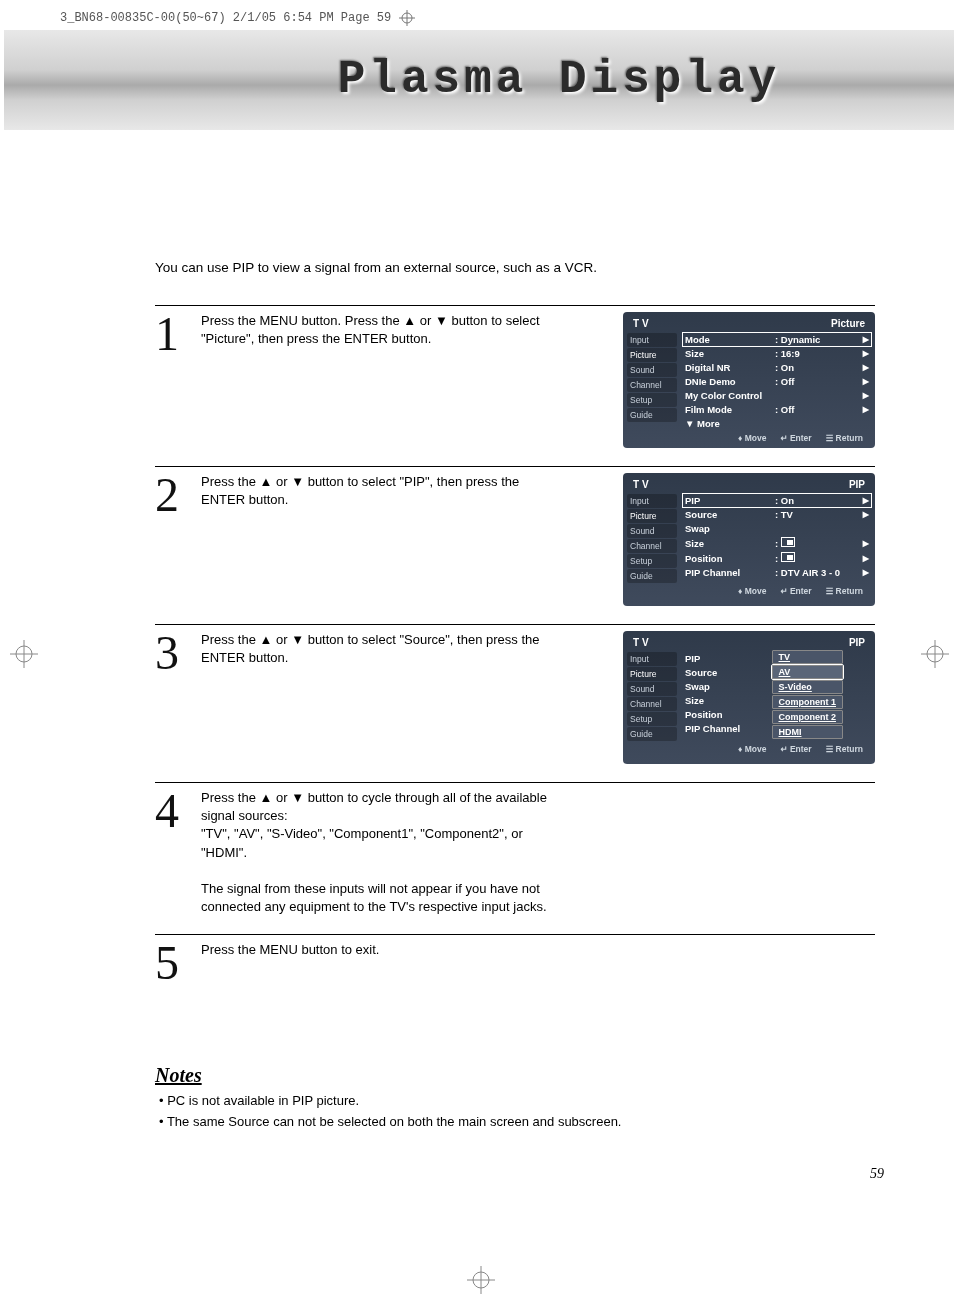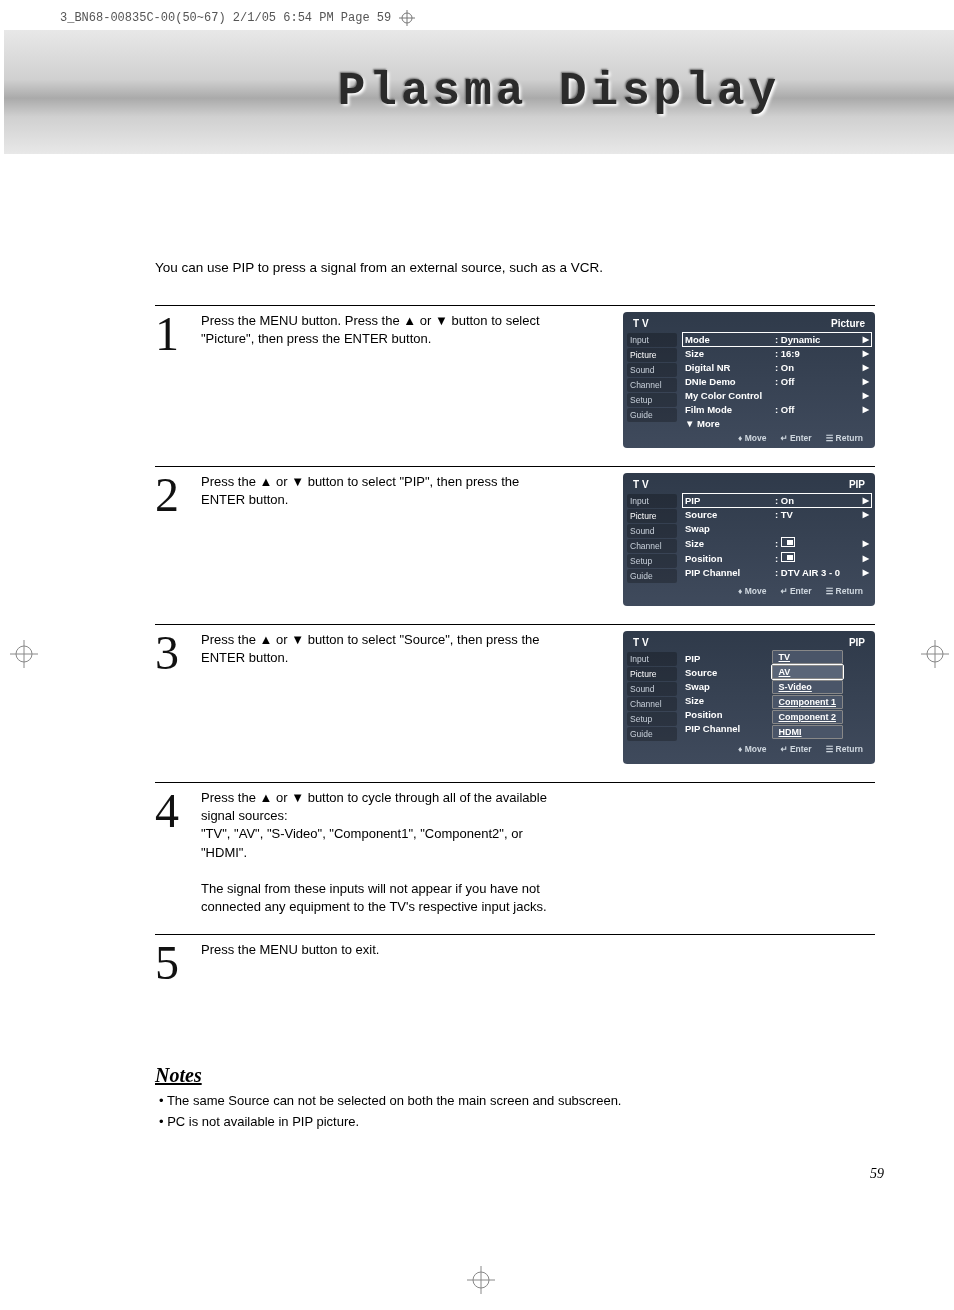--- a/index.html
+++ b/index.html
@@ -20,21 +20,21 @@
     color: #555;
     display: flex;
     align-items: center;
     gap: 8px;
   }
   .header-band {
     position: absolute;
     top: 30px;
     left: 4px;
     right: 0;
-    height: 124px;
+    height: 100px;
     background: linear-gradient(to bottom,#e8e8e8 0%,#d0d0d0 40%,#aaa 55%,#d0d0d0 70%,#e8e8e8 100%);
     display: flex;
     align-items: center;
     justify-content: center;
   }
   .banner-title {
     font-family: "Courier New", monospace;
     font-size: 46px;
     font-weight: bold;
     color: #2b2b2b;
@@ -230,21 +230,21 @@
 </div>
 <div class="reg-bottom">
   <svg class="reg" viewBox="0 0 28 28">
       <line x1="14" y1="0" x2="14" y2="28" stroke="#888"></line>
       <line x1="0" y1="14" x2="28" y2="14" stroke="#888"></line>
       <circle cx="14" cy="14" r="8" fill="none" stroke="#888"></circle>
     </svg>
 </div>
 
 <div class="content">
-  <p class="intro">You can use PIP to press a signal from an external source, such as a VCR.</p>
+  <p class="intro">You can use PIP to view a signal from an external source, such as a VCR.</p>
 
   <div id="steps-container">
       <div class="step">
         <div class="step-num">1</div>
         <div class="step-text">Press the MENU button. Press the ▲ or ▼ button to select "Picture", then press the ENTER button.</div>
         <div class="osd">
           <div class="osd-header">
             <span>T V</span>
             <span>Picture</span>
           </div>
@@ -422,19 +422,19 @@
       </div>
       <div class="step short">
         <div class="step-num">5</div>
         <div class="step-text">Press the MENU button to exit.</div>
       </div>
     </div>
 
   <div class="notes-section">
     <div class="notes-title">Notes</div>
     <div id="notes-list">
+        <div class="note-item">•   PC is not available in PIP picture.</div>
         <div class="note-item">•   The same Source can not be selected on both the main screen and subscreen.</div>
-        <div class="note-item">•   PC is not available in PIP picture.</div>
       </div>
   </div>
 </div>
 
 <div class="page-num">59</div>
 
 </body></html>

